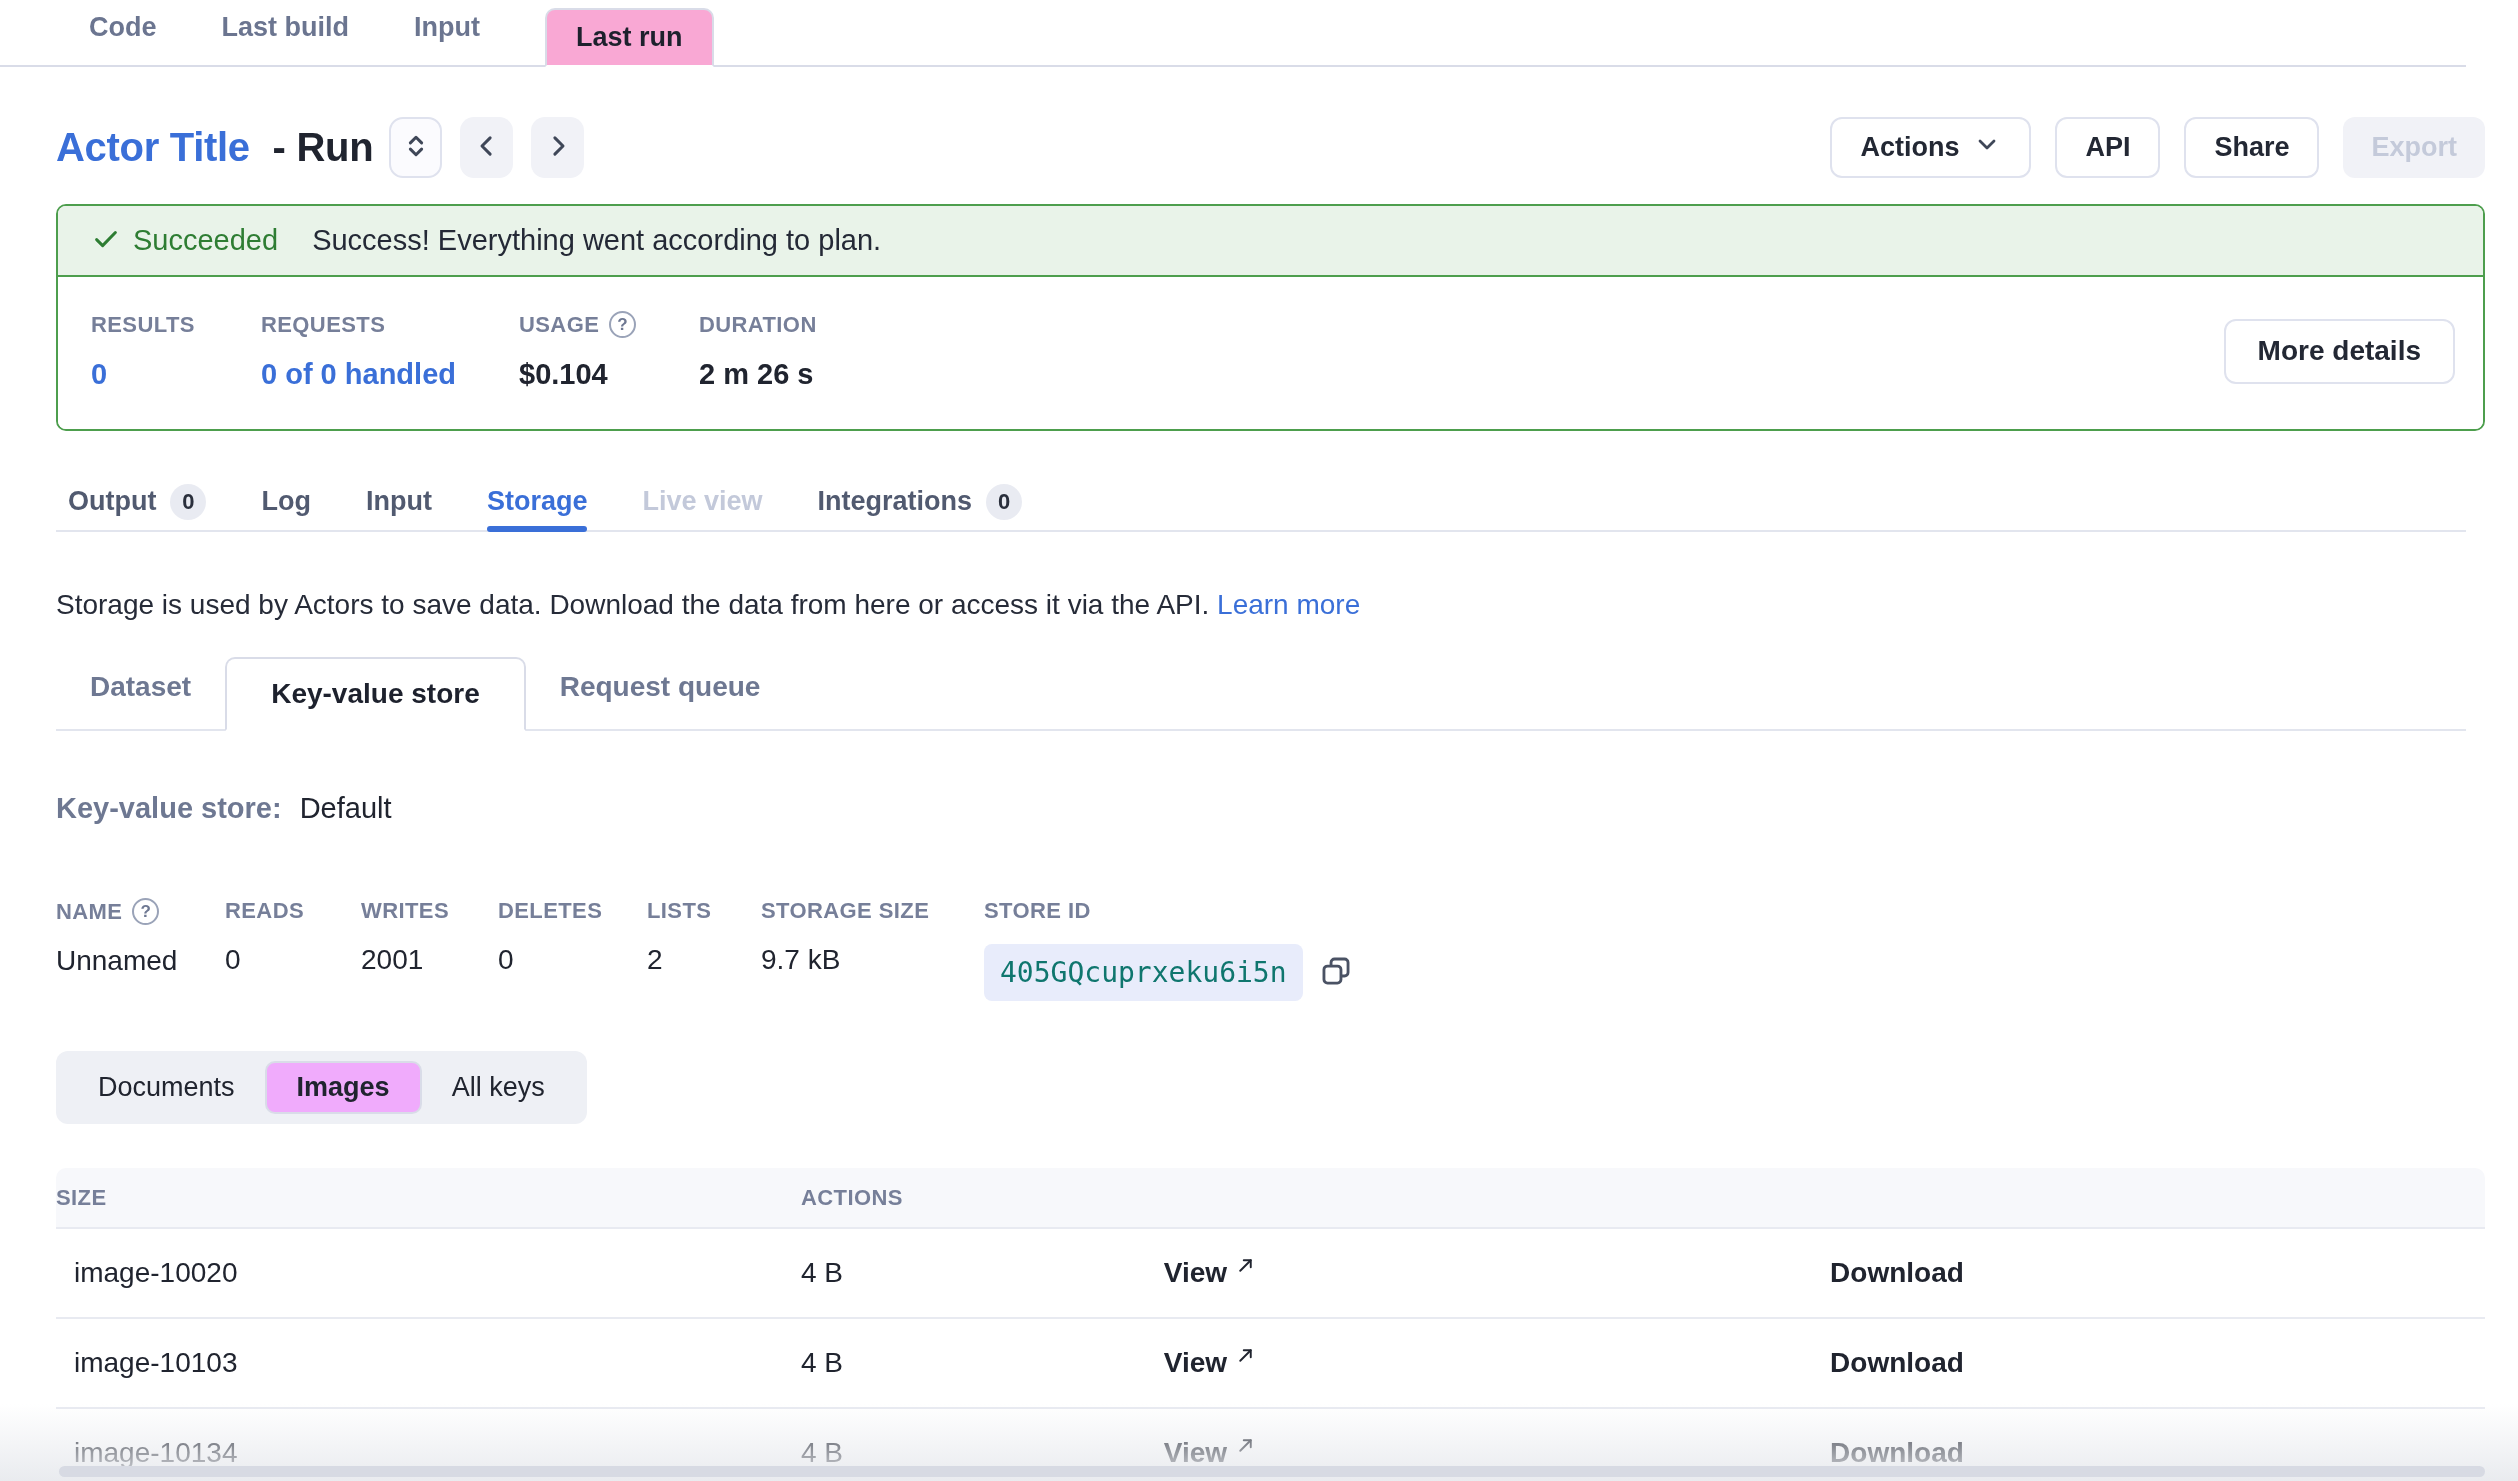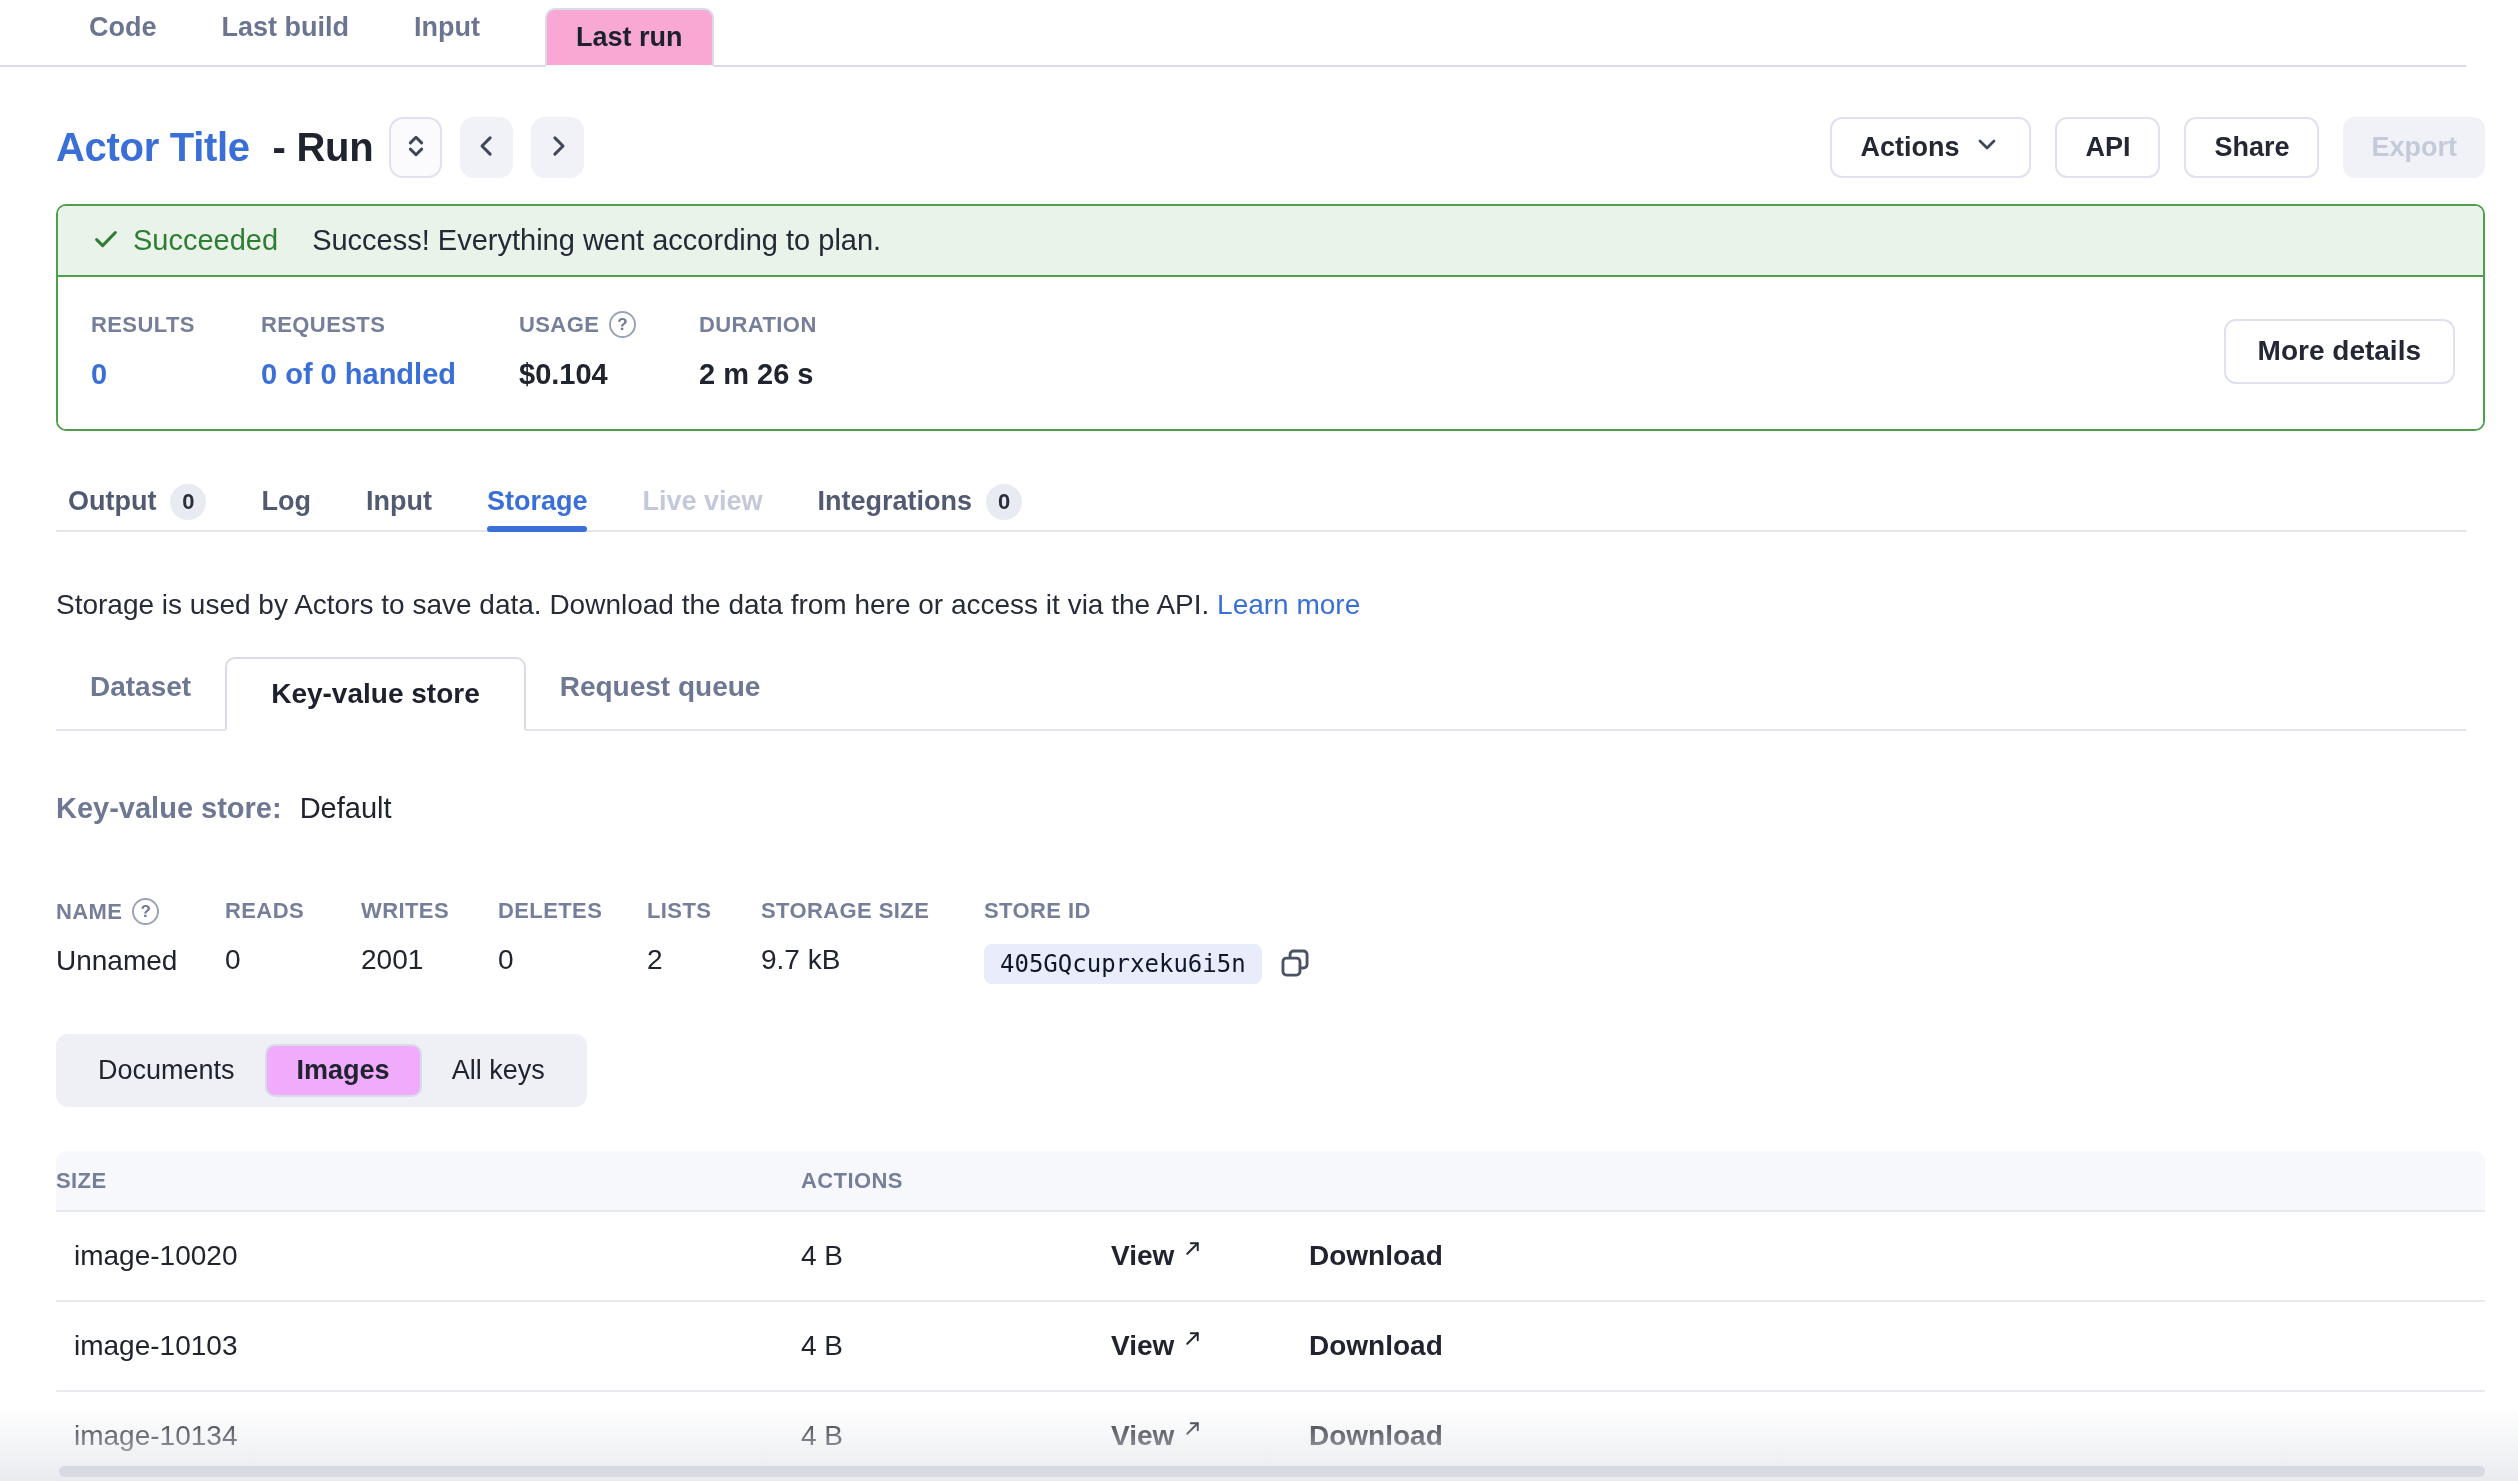--- a/index.html
+++ b/index.html
@@ -74,41 +74,41 @@
   .kv-row { display:flex; align-items:baseline; gap:18px; margin:61px 0 0 56px; }
   .kv-label { font-size:29px; font-weight:700; color:#6e7892; }
   .kv-value { font-size:29px; font-weight:500; color:#20242f; }
 
   .store-stats { display:flex; margin:73px 0 0 56px; }
   .s-name{width:169px}.s-reads{width:136px}.s-writes{width:137px}.s-deletes{width:149px}
   .s-lists{width:114px}.s-size{width:223px}
   .store-stat { display:flex; flex-direction:column; gap:20px; }
   .store-stat .stat-value { font-size:28px; font-weight:500; }
   .store-id-wrap { display:flex; align-items:center; gap:16px; }
-  .store-id-pill { background:#e8ecfb; color:#0f172a; font-family:"DejaVu Sans Mono", monospace;
-    font-size:24px; padding:6px 16px; border-radius:8px; cursor:pointer; }
+  .store-id-pill { background:#e8ecfb; color:#0f766e; font-family:"DejaVu Sans Mono", monospace;
+    font-size:28px; padding:12px 16px; border-radius:8px; cursor:pointer; }
   .copy-btn { background:none; border:none; padding:0; cursor:pointer; display:flex; }
 
   
   .filter-seg { display:inline-flex; align-items:center; margin:50px 0 0 56px; background:#eef0f5;
     border-radius:12px; padding:10px 12px; }
   .seg-item { padding:0 30px; height:53px; display:flex; align-items:center; font-size:27px;
     font-weight:500; color:#20242f; cursor:pointer; border-radius:10px; box-sizing:border-box; }
   .seg-item.active { background:#f0abfc; border:2px solid #d9dce8; font-weight:600; }
 
   
   .kv-table { margin:44px 34px 0 56px; }
   .t-header { display:grid; grid-template-columns:745px 320px 1fr; align-items:center; height:61px;
     background:#f7f8fb; border-radius:10px 10px 0 0; border-bottom:2px solid #e8eaf1; box-sizing:border-box; }
   .t-header .th { font-size:22px; font-weight:700; color:#767f99; letter-spacing:0.4px; }
   .th.key-col { padding-left:18px; }
   .t-row { display:grid; grid-template-columns:745px 310px 198px 1fr; align-items:center; height:90px;
     border-bottom:2px solid #e8eaf1; font-size:28px; color:#20242f; box-sizing:border-box; }
   .t-row .key-col { padding-left:18px; }
-  .action-link { display:inline-flex; align-items:flex-start; gap:8px; font-weight:600; cursor:pointer; }
+  .action-link { display:inline-flex; align-items:flex-start; gap:8px; font-weight:600; cursor:pointer;justify-content:center; }
   .action-link .arrow { margin-top:-6px; }
 
   .bottom-fade { position:absolute; left:0; right:0; bottom:0; height:77px; pointer-events:none;
     background:linear-gradient(to bottom, rgba(238,239,243,0), rgba(232,234,238,0.95)); }
   .hscrollbar { position:absolute; left:59px; right:34px; bottom:4px; height:11px;
     background:#d7dae3; border-radius:6px; cursor:pointer; }
 </style>
 </head>
 <body>
 

